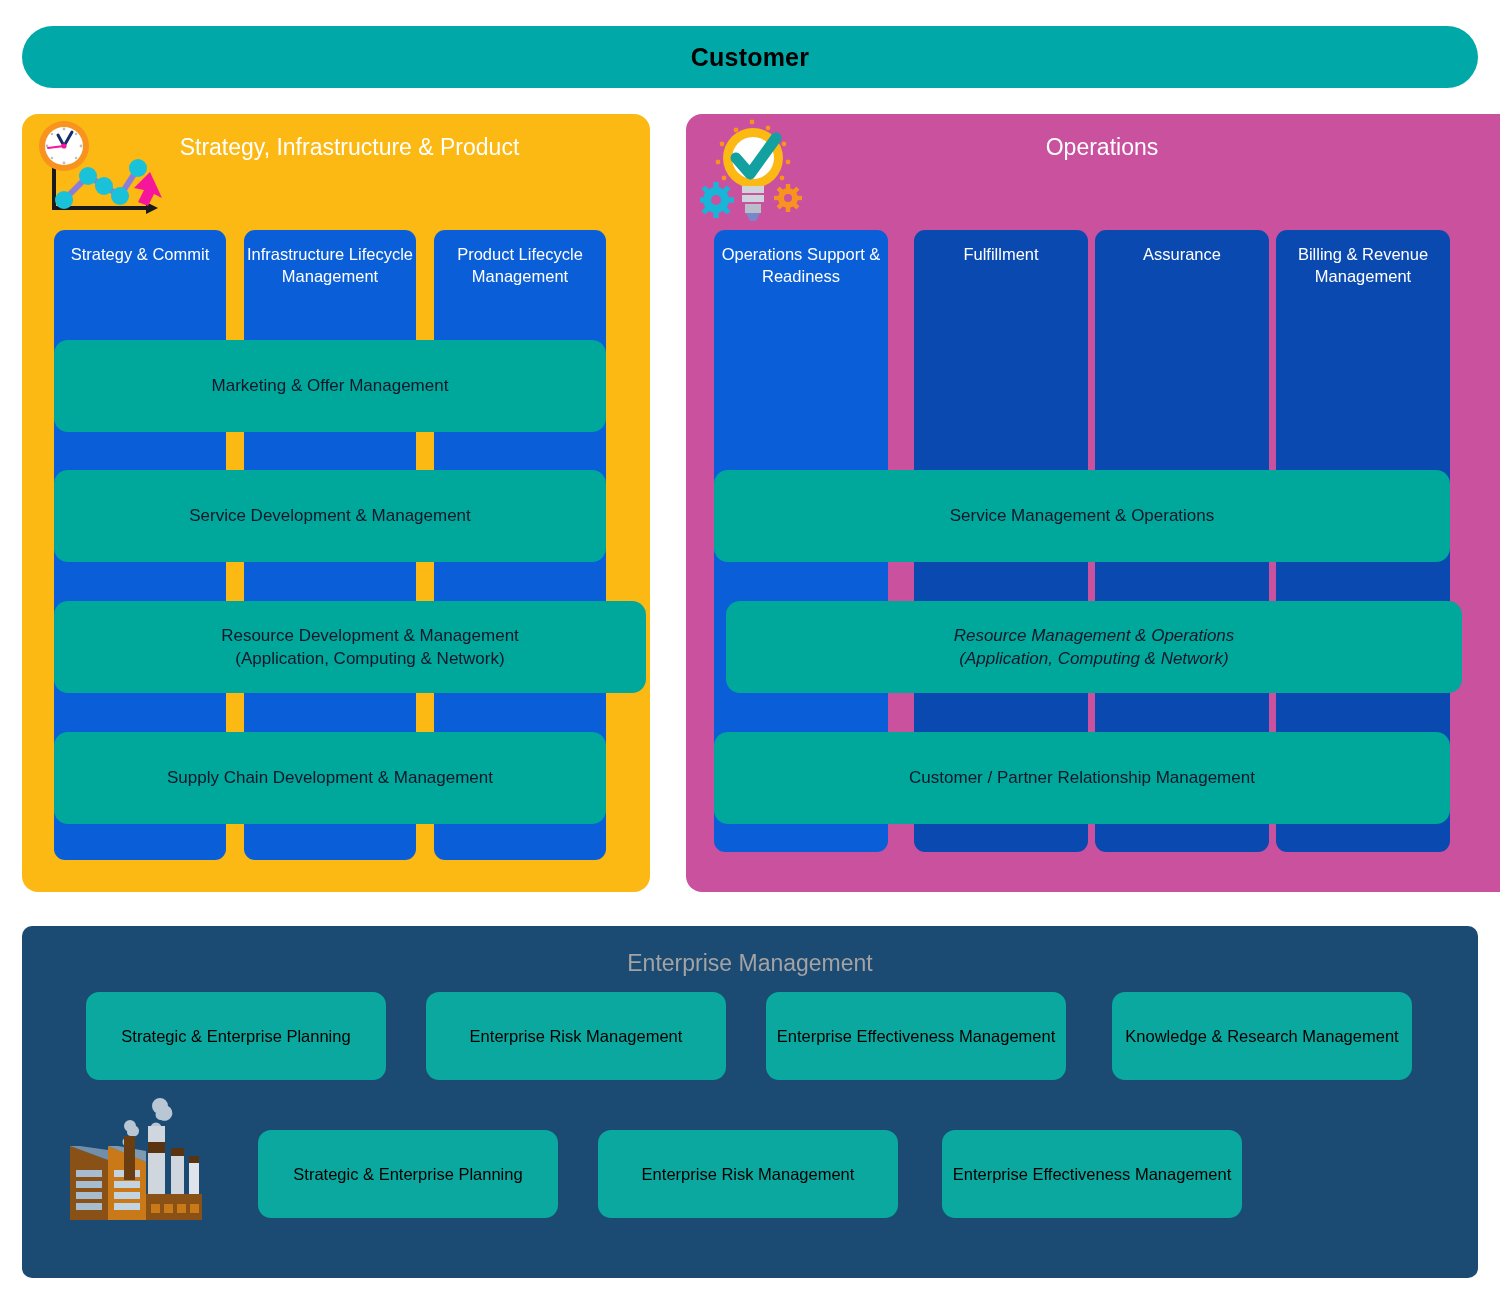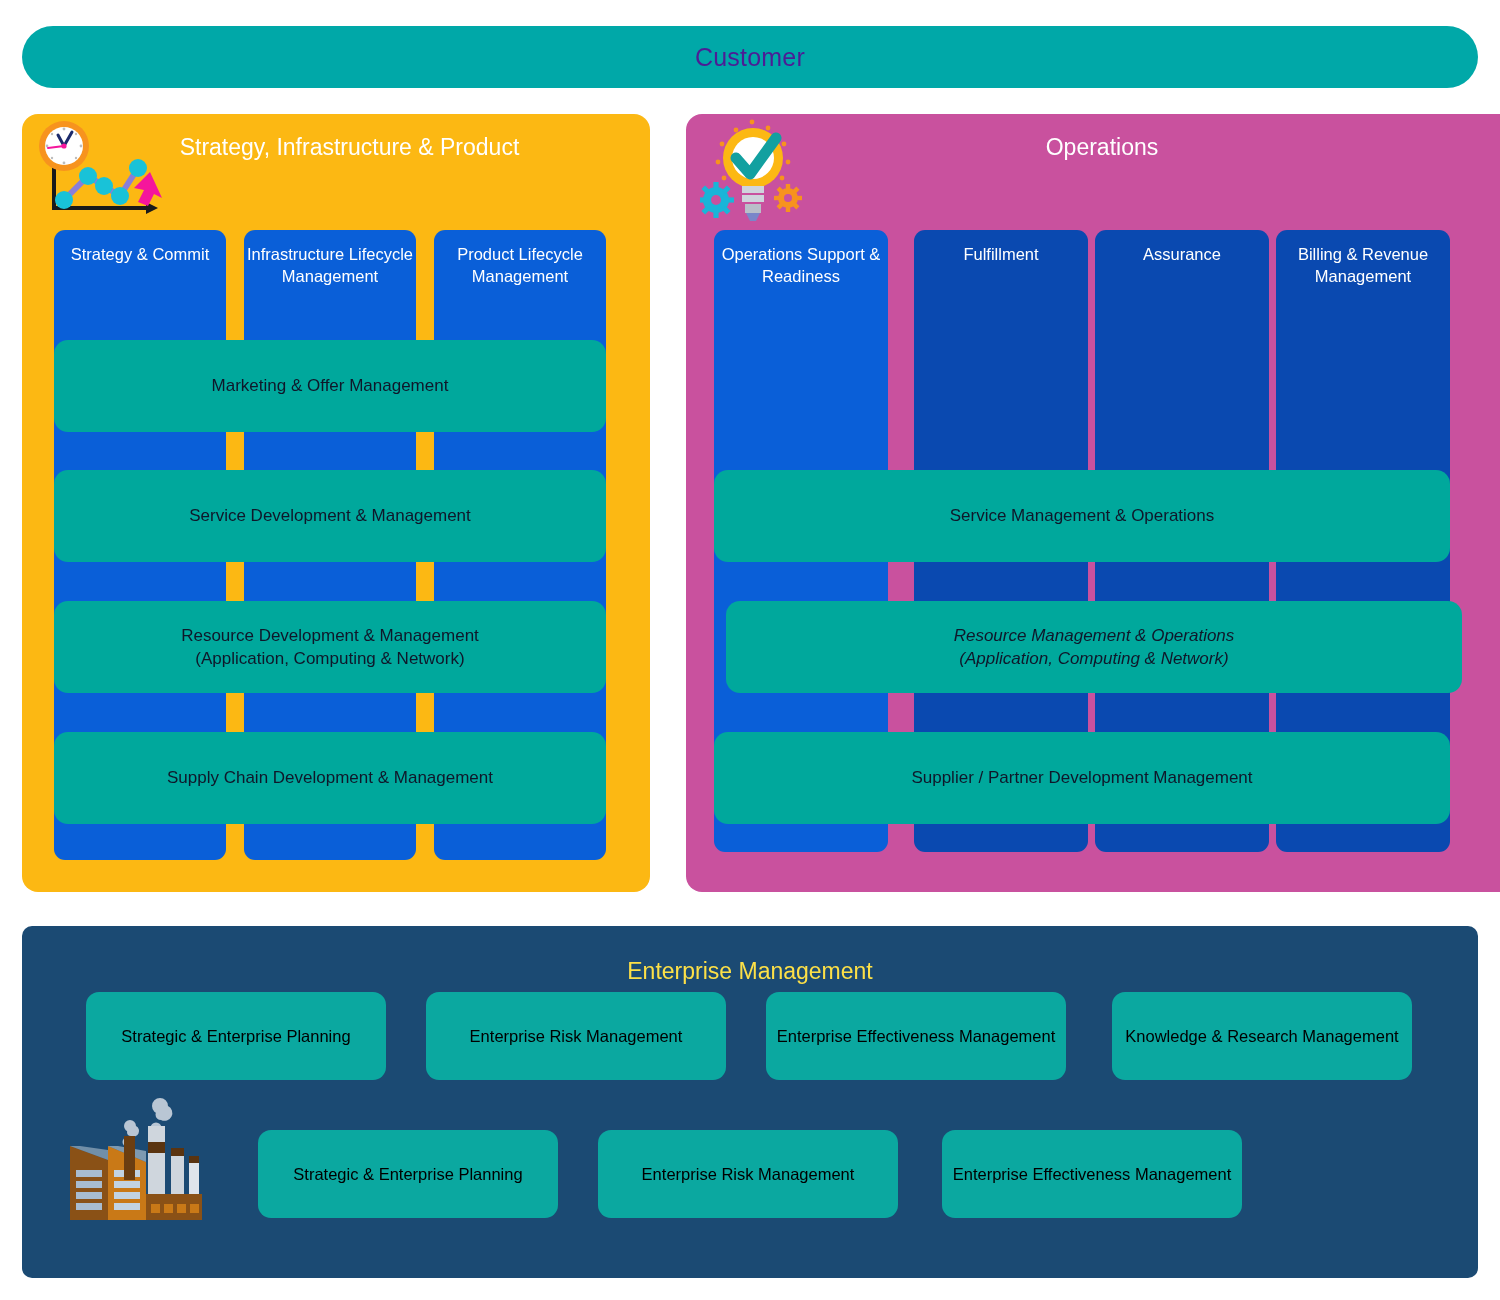--- a/index.html
+++ b/index.html
@@ -22,23 +22,24 @@
     top: 26px;
     width: 1456px;
     height: 62px;
     background: #00a8a8;
     border-radius: 31px;
     display: flex;
     align-items: center;
     justify-content: center;
   }
   .customer-bar .label {
-    color: #4c1d95;
+    color: #000000;
     font-size: 25px;
     letter-spacing: .2px;
+    font-weight: bold;
   }
 
   
   .panel {
     position: absolute;
     border-radius: 16px;
   }
   .panel-sip {
     left: 22px;
     top: 114px;
@@ -99,25 +100,25 @@
     position: absolute;
     left: 22px;
     top: 926px;
     width: 1456px;
     height: 352px;
     background: #1b4a73;
     border-radius: 10px;
   }
   .em-title {
     position: absolute;
-    top: 32px;
+    top: 24px;
     left: 0;
     width: 100%;
     text-align: center;
-    color: #fde047;
+    color: #a3a3a3;
     font-size: 23px;
   }
   .em-box {
     position: absolute;
     background: #0ba8a0;
     border-radius: 13px;
     display: flex;
     align-items: center;
     justify-content: center;
     text-align: center;
@@ -186,21 +187,21 @@
   <div class="col col-sip" style="left:412px; top:116px; width:172px; height:630px;">
     <span>Product Lifecycle Management</span>
   </div>
 
   <div class="band" style="left:32px; top:226px; width:552px; height:92px;">
     <span>Marketing &amp; Offer Management</span>
   </div>
   <div class="band" style="left:32px; top:356px; width:552px; height:92px;">
     <span>Service Development &amp; Management</span>
   </div>
-  <div class="band" style="left:32px; top:487px; width:552px; height:92px;">
+  <div class="band" style="left:32px; top:487px; width:552px; height:92px;padding-left:40px;">
     <span style="white-space:pre-line">Resource Development &amp; Management
 (Application, Computing &amp; Network)</span>
   </div>
   <div class="band" style="left:32px; top:618px; width:552px; height:92px;">
     <span>Supply Chain Development &amp; Management</span>
   </div>
 </div>
 
 <div class="panel panel-ops">
 
@@ -277,21 +278,21 @@
   </div>
 
   <div class="band" style="left:28px; top:356px; width:736px; height:92px;">
     <span>Service Management &amp; Operations</span>
   </div>
   <div class="band" style="left:40px; top:487px; width:736px; height:92px;font-style:italic;">
     <span style="white-space:pre-line">Resource Management &amp; Operations
 (Application, Computing &amp; Network)</span>
   </div>
   <div class="band" style="left:28px; top:618px; width:736px; height:92px;">
-    <span>Supplier / Partner Development Management</span>
+    <span>Customer / Partner Relationship Management</span>
   </div>
 </div>
 
 <div class="panel-em">
 
   <div class="em-title">Enterprise Management</div>
 
   <div class="icon-wrap icon-factory">
     <svg width="186" height="138" viewBox="0 0 186 138">
 

